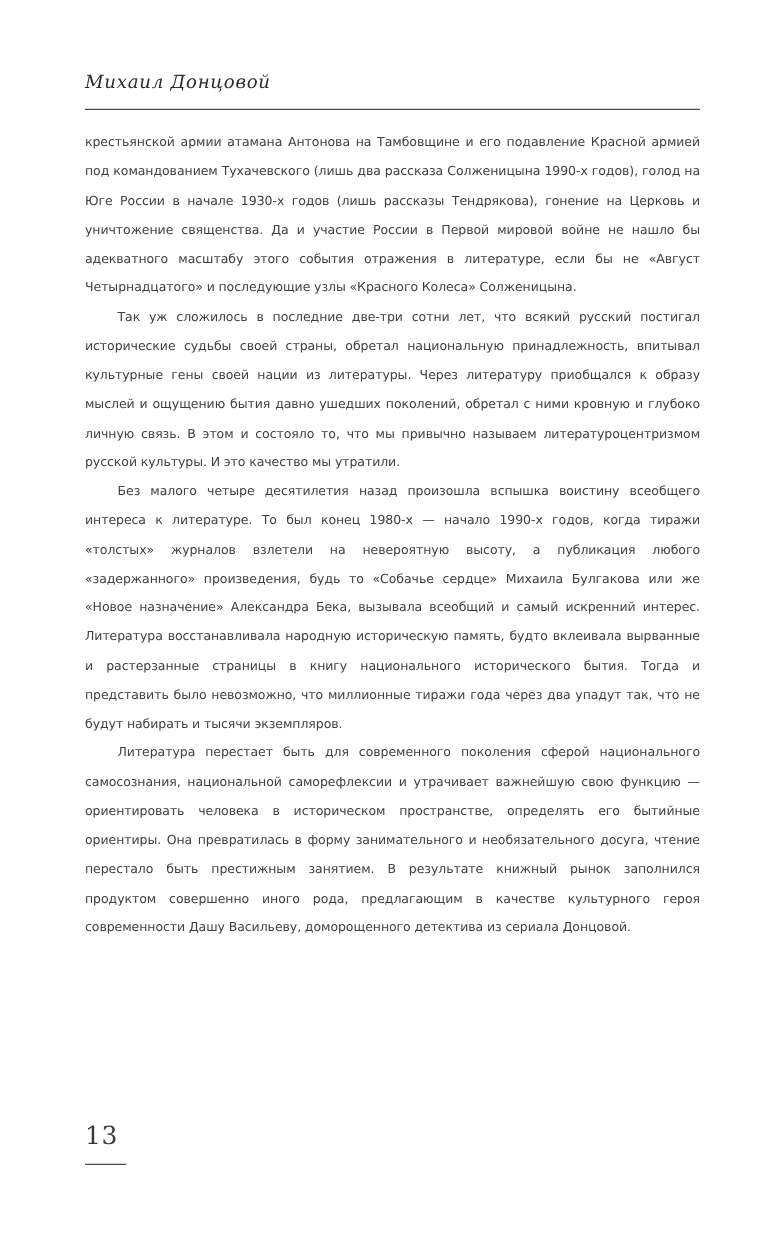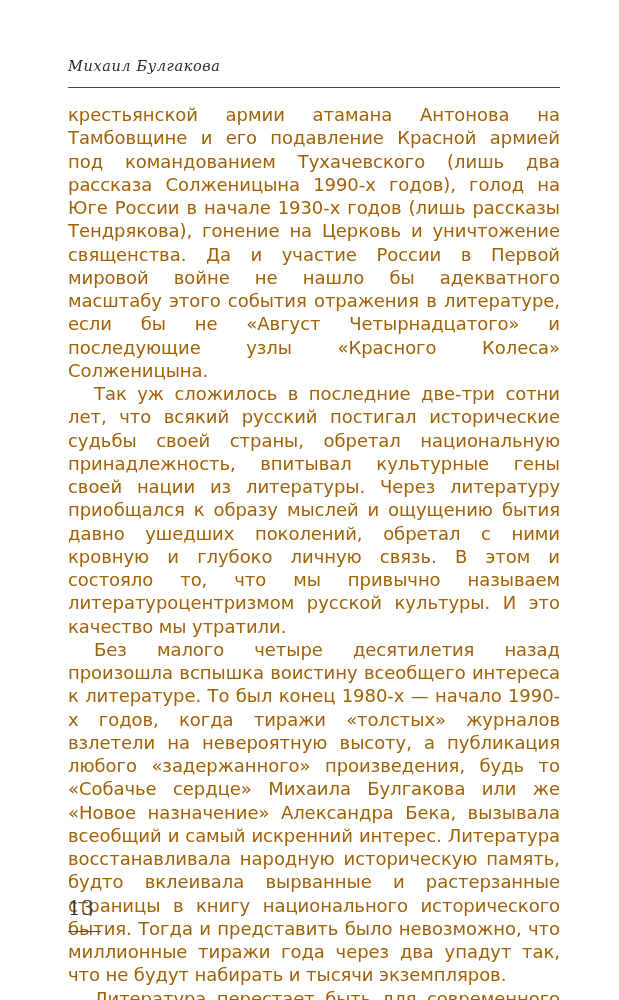--- a/index.html
+++ b/index.html
@@ -54,23 +54,23 @@
     top: 103px;
     width: 492px;
   }
 
   .para {
     margin: 0;
     text-align: justify;
     text-align-last: left;
     text-indent: 26px;
     font-family: "DejaVu Sans", sans-serif;
-    font-size: 18px;
+    font-size: 10px;
     line-height: 23.25px;
-    color: #a16207;
+    color: #404040;
     -webkit-hyphens: none;
     hyphens: none;
     word-spacing: -0.1px;
     letter-spacing: -0.05px;
   }
   .para.first {
     text-indent: 0;
   }
 
   
@@ -95,21 +95,21 @@
     height: 1px;
     background: #4a4a4a;
   }
 </style>
 </head>
 <body>
 
 <div class="page">
 
   <div class="running-head">
-    <div class="running-head-text">Михаил Булгакова</div>
+    <div class="running-head-text">Михаил Донцовой</div>
   </div>
   <div class="head-rule"></div>
 
   <div class="text-column">
     <p class="para first">крестьянской армии атамана Антонова на Тамбовщине и его подавление Красной армией под командованием Тухачевского (лишь два рассказа Солженицына 1990-х годов), голод на Юге России в начале 1930-х годов (лишь рассказы Тендрякова), гонение на Церковь и уничтожение священства. Да и участие России в Первой мировой войне не нашло бы адекватного масштабу этого события отражения в литературе, если бы не «Август Четырнадцатого» и последующие узлы «Красного Колеса» Солженицына.</p>
     <p class="para">Так уж сложилось в последние две-три сотни лет, что всякий русский постигал исторические судьбы своей страны, обретал национальную принадлежность, впитывал культурные гены своей нации из литературы. Через литературу приобщался к образу мыслей и ощущению бытия давно ушедших поколений, обретал с ними кровную и глубоко личную связь. В этом и состояло то, что мы привычно называем литературоцентризмом русской культуры. И это качество мы утратили.</p>
     <p class="para">Без малого четыре десятилетия назад произошла вспышка воистину всеобщего интереса к литературе. То был конец 1980-х — начало 1990-х годов, когда тиражи «толстых» журналов взлетели на невероятную высоту, а публикация любого «задержанного» произведения, будь то «Собачье сердце» Михаила Булгакова или же «Новое назначение» Александра Бека, вызывала всеобщий и самый искренний интерес. Литература восстанавливала народную историческую память, будто вклеивала вырванные и растерзанные страницы в книгу национального исторического бытия. Тогда и представить было невозможно, что миллионные тиражи года через два упадут так, что не будут набирать и тысячи экземпляров.</p>
     <p class="para">Литература перестает быть для современного поколения сферой национального самосознания, национальной саморефлексии и утрачивает важнейшую свою функцию — ориентировать человека в историческом пространстве, определять его бытийные ориентиры. Она превратилась в форму занимательного и необязательного досуга, чтение перестало быть престижным занятием. В результате книжный рынок заполнился продуктом совершенно иного рода, предлагающим в качестве культурного героя современности Дашу Васильеву, доморощенного детектива из сериала Донцовой.</p>
   </div>
 

